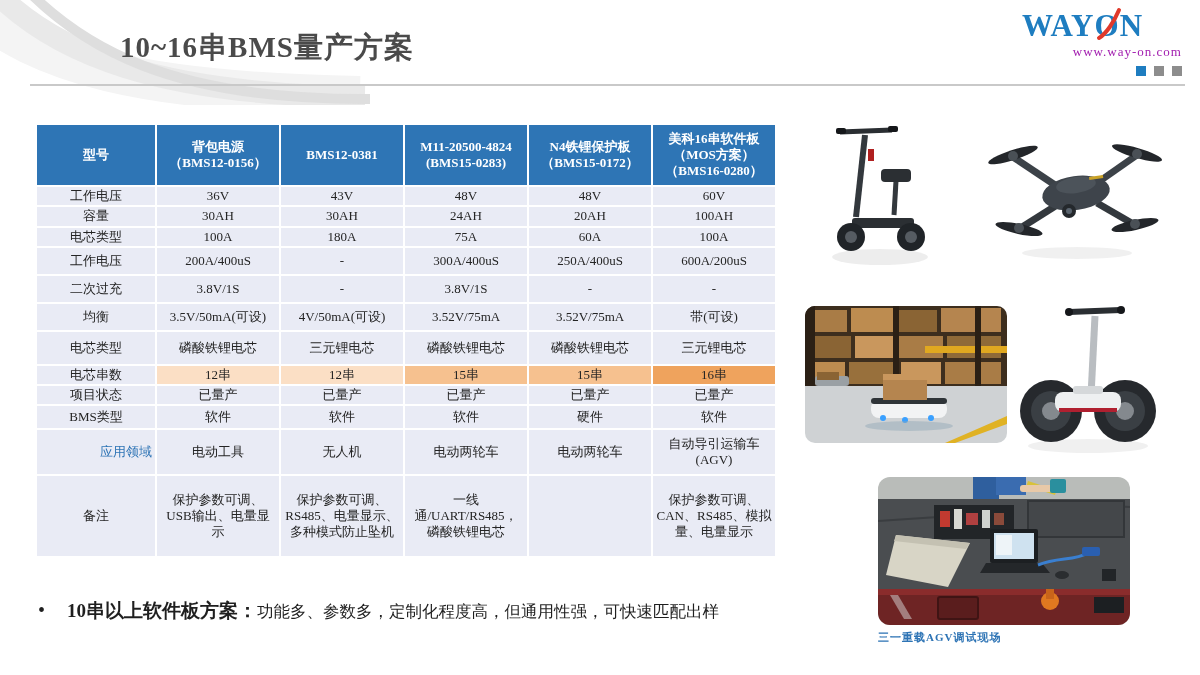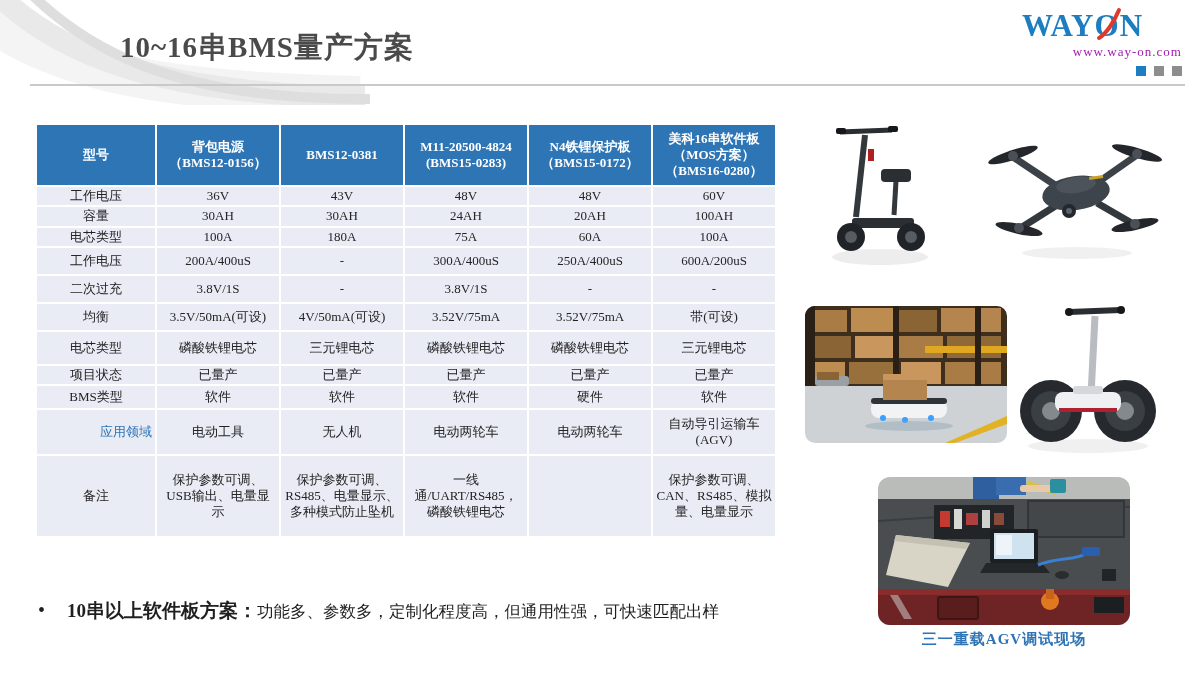--- a/index.html
+++ b/index.html
@@ -55,22 +55,22 @@
     position:absolute; left:38px; top:598px; width:740px;
     display:flex; align-items:baseline; color:#1f1f1f;
   }
   .bullet-marker { font-size:20px; margin-right:22px; }
   .bullet-lead { font-size:19px; font-weight:bold; }
   .bullet-body { font-size:16.5px; }
   
   .img-box { position:absolute; }
   .rounded { border-radius:10px; overflow:hidden; }
   .photo-caption {
-    position:absolute; left:878px; top:630px; width:252px; text-align:center;
-    font-size:15px; font-weight:bold; color:#2e74b5; letter-spacing:1px;
+    position:absolute; left:878px; top:630px; width:252px; 
+    font-size:11px; font-weight:bold; color:#2e74b5; letter-spacing:1px;
   }
 </style>
 </head>
 <body>
 
 <div class="slide">
 
   <svg class="swoosh" viewBox="0 0 380 105">
     <path d="M-30,5 C40,65 140,92 360,96" stroke="#f4f4f4" stroke-width="40" fill="none"></path>
     <path d="M-20,-25 C50,60 170,95 365,97" stroke="#e9e9e9" stroke-width="22" fill="none"></path>
@@ -170,20 +170,28 @@
             <td>3.52V/75mA</td>
             <td>带(可设)</td>
           </tr>
           <tr class="r7">
             <td class="label-cell">电芯类型</td>
             <td>磷酸铁锂电芯</td>
             <td>三元锂电芯</td>
             <td>磷酸铁锂电芯</td>
             <td>磷酸铁锂电芯</td>
             <td>三元锂电芯</td>
+          </tr>
+          <tr class="r8">
+            <td class="label-cell">电芯串数</td>
+            <td style="background: rgb(251, 223, 197);">12串</td>
+            <td style="background: rgb(251, 223, 197);">12串</td>
+            <td style="background: rgb(246, 193, 143);">15串</td>
+            <td style="background: rgb(246, 193, 143);">15串</td>
+            <td style="background: rgb(239, 163, 93);">16串</td>
           </tr>
           <tr class="r9">
             <td class="label-cell">项目状态</td>
             <td>已量产</td>
             <td>已量产</td>
             <td>已量产</td>
             <td>已量产</td>
             <td>已量产</td>
           </tr>
           <tr class="r10">

